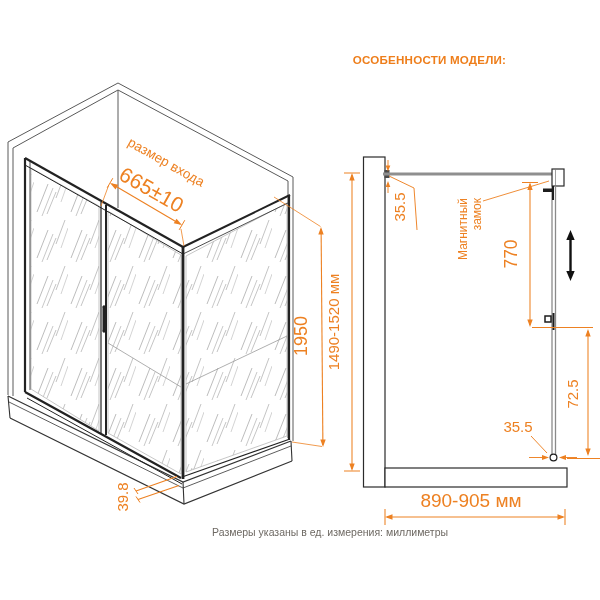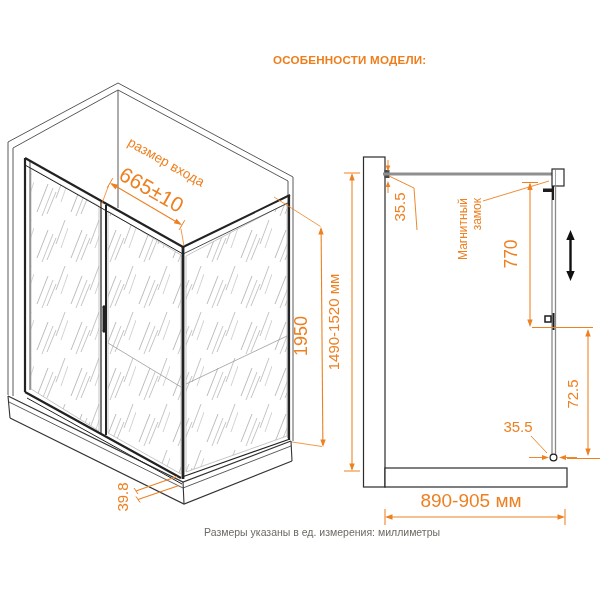--- a/index.html
+++ b/index.html
@@ -1,24 +1,24 @@
 <!DOCTYPE html>
 <html><head>
 <meta charset="utf-8">
 <style>
   html,body{margin:0;padding:0;background:#ffffff;}
   .stage{position:relative;width:600px;height:600px;background:#fff;overflow:hidden;
-         font-family:"Liberation Sans",sans-serif;}
+         font-family:"Liberation Sans",sans-serif;text-align:center;}
   
   .features{position:absolute;left:256px;top:53px;width:330px;}
   .features h1{margin:0 0 5px 17px;font-size:11.6px;font-weight:bold;color:#ee7e1b;letter-spacing:.2px;}
   .features ul{margin:0;padding:0 0 0 14px;list-style:disc;}
   .features li{font-size:11.4px;line-height:14px;color:#3d3d3d;margin:0;}
   
-  .footnote{position:absolute;left:204px;top:526px;font-size:10.5px;color:#6e6963;}
+  .footnote{position:absolute;left:212px;top:526px;font-size:10.5px;color:#6e6963;}
   .drawing{position:absolute;}
   #iso{left:0;top:80px;}
   #plan{left:325px;top:140px;}
   svg text{font-family:"Liberation Sans",sans-serif;fill:#ed8122;}
 </style>
 </head>
 <body>
 
 <div class="stage">
 

